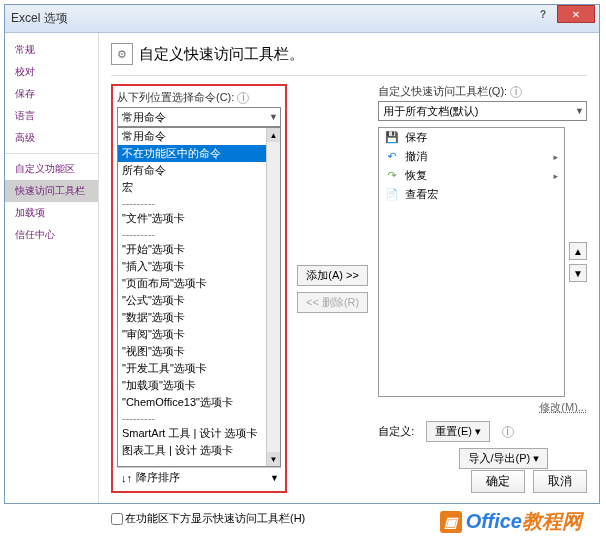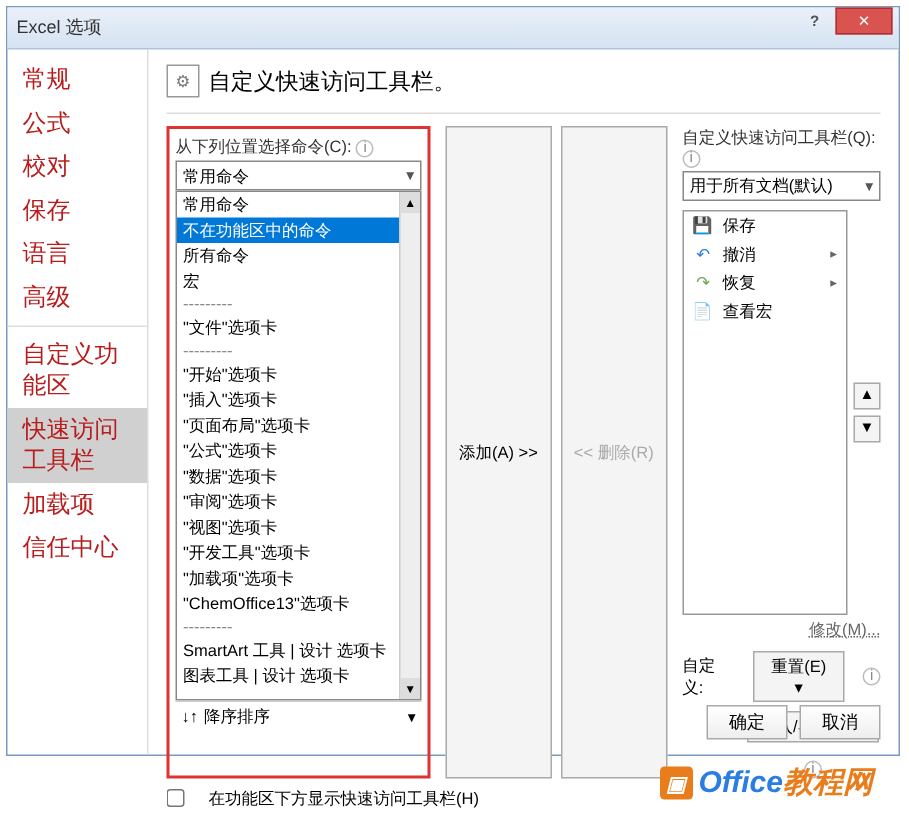--- a/index.html
+++ b/index.html
@@ -6,21 +6,21 @@
     body { background: #fff; position: relative; width: 606px; height: 545px; }
     .window { width: 596px; height: 500px; border: 1px solid #7a9ac0; position: absolute; left: 4px; top: 4px; background: #fff; }
     .titlebar { height: 28px; background: linear-gradient(#eaf0f8,#d5e3f3); border-bottom: 1px solid #b0c4de; display: flex; align-items: center; padding: 0 6px; position: relative; }
     .titlebar-title { font-size: 12px; color: #333; }
     .win-btns { position: absolute; right: 4px; top: 0; display: flex; }
     .win-btn { width: 24px; height: 18px; border: 1px solid #8aa; background: #e8eef6; margin-left: 2px; display: flex; align-items: center; justify-content: center; font-size: 10px; }
     .win-btn.close { background: #d9534f; color: #fff; border-color: #a33; width: 38px; }
     .win-btn.help { border: none; background: transparent; font-weight: bold; color: #555; }
     .body { display: flex; height: calc(100% - 28px); }
     .sidebar { width: 94px; border-right: 1px solid #ddd; padding: 6px 0; }
-    .sidebar-item { font-size: 16px; padding: 4px 10px; color: #b91c1c; cursor: pointer; }
+    .sidebar-item { font-size: 10px; padding: 4px 10px; color: #701a75; cursor: pointer; }
     .sidebar-item.divider { border-top: 1px solid #ddd; margin: 4px 0; padding: 0; height: 0; }
     .sidebar-item.selected { background: #d0d0d0; }
     .main { flex: 1; padding: 10px 12px; position: relative; }
     .top-header { display: flex; align-items: center; gap: 6px; margin-bottom: 10px; }
     .header-icon { width: 22px; height: 22px; border: 1px solid #999; display: inline-flex; align-items: center; justify-content: center; font-size: 11px; color: #777; }
     .header-title { font-size: 15px; }
     .divider-line { border-top: 1px solid #ddd; margin-bottom: 8px; }
     .cols { display: flex; gap: 10px; position: relative; }
     .col-left { width: 176px; border: 2px solid #d33; padding: 4px; }
     .col-right { flex: 1; }
@@ -33,28 +33,28 @@
     .list-inner { padding: 0; }
     .list-item { padding: 1px 4px; white-space: nowrap; }
     .list-item.selected { background: #0078d7; color: #fff; }
     .list-item.sep { color: #888; }
     .sort-row { display: flex; align-items: center; gap: 4px; border-top: 1px solid #ccc; padding: 2px 4px; font-size: 11px; position: relative; }
     .sort-row .arrow { position: absolute; right: 2px; font-size: 9px; }
     .qat-list { border: 1px solid #999; height: 270px; background: #fff; font-size: 11px; }
     .qat-item { display: flex; align-items: center; gap: 6px; padding: 2px 6px; }
     .qat-icon { width: 14px; height: 14px; display: inline-flex; align-items: center; justify-content: center; font-size: 11px; }
     .qat-arrow { margin-left: auto; font-size: 9px; color: #666; }
-    .mid-buttons { display: flex; flex-direction: row; gap: 6px; justify-content: center; }
+    .mid-buttons { display: flex; flex-direction: column; gap: 6px; justify-content: center; }
     .btn { border: 1px solid #aaa; background: #f4f4f4; font-size: 11px; padding: 2px 8px; cursor: pointer; }
     .btn:disabled, .btn.disabled { color: #aaa; }
     .chevron { display: flex; flex-direction: column; gap: 4px; justify-content: center; }
     .chev-btn { width: 18px; height: 18px; border: 1px solid #aaa; background: #f4f4f4; font-size: 10px; display: flex; align-items: center; justify-content: center; }
     .bottom-row { display: flex; align-items: center; gap: 12px; font-size: 11px; margin-top: 6px; }
     .dotted-link { font-size: 11px; color: #666; text-decoration: underline dotted; }
-    .checkbox-row { margin-top: 6px; font-size: 11px; display: flex; align-items: center; gap: 16px; }
+    .checkbox-row { margin-top: 18px; font-size: 11px; display: flex; align-items: center; gap: 2px; }
     .checkbox-row input { width: 12px; height: 12px; }
     .dlg-buttons { position: absolute; right: 12px; bottom: 10px; display: flex; gap: 8px; }
     .dlg-btn { border: 1px solid #aaa; background: linear-gradient(#fff,#eee); padding: 2px 14px; font-size: 12px; cursor: pointer; }
     .help-info { font-size: 10px; color: #888; display: inline-flex; align-items: center; justify-content: center; width: 12px; height: 12px; border: 1px solid #bbb; border-radius: 50%; }
     .watermark { position: absolute; right: 24px; bottom: 10px; font-size: 20px; font-weight: bold; font-style: italic; color: #2a7de1; display: flex; align-items: center; gap: 4px; }
     .watermark .url { font-size: 12px; font-style: normal; font-weight: normal; color: #888; }
     .wm-icon { width: 22px; height: 22px; background: #e97c1b; display: flex; align-items: center; justify-content: center; color: #fff; font-size: 14px; border-radius: 3px; }
   </style>
 </head>
 <body>
@@ -63,21 +63,20 @@
   <div class="titlebar">
     <span class="titlebar-title">Excel 选项</span>
     <div class="win-btns">
       <div class="win-btn help">?</div>
       <div class="win-btn close">✕</div>
     </div>
   </div>
   <div class="body">
     <div class="sidebar">
       <div class="sidebar-item">常规</div>
-      <div class="sidebar-item">公式</div>
       <div class="sidebar-item">校对</div>
       <div class="sidebar-item">保存</div>
       <div class="sidebar-item">语言</div>
       <div class="sidebar-item">高级</div>
       <div class="sidebar-item divider"></div>
       <div class="sidebar-item">自定义功能区</div>
       <div class="sidebar-item selected">快速访问工具栏</div>
       <div class="sidebar-item">加载项</div>
       <div class="sidebar-item">信任中心</div>
     </div>

